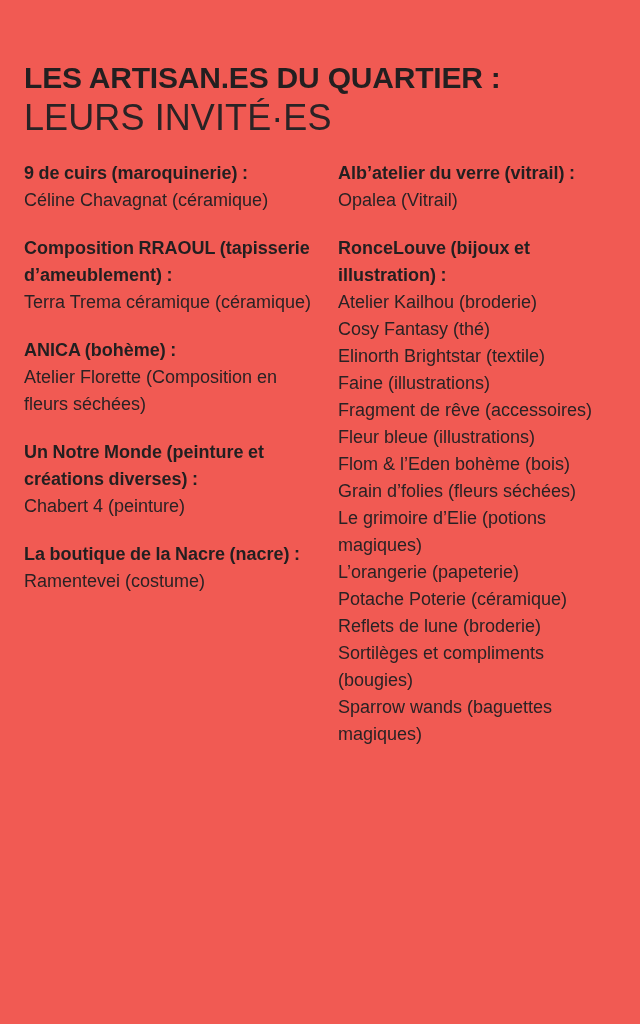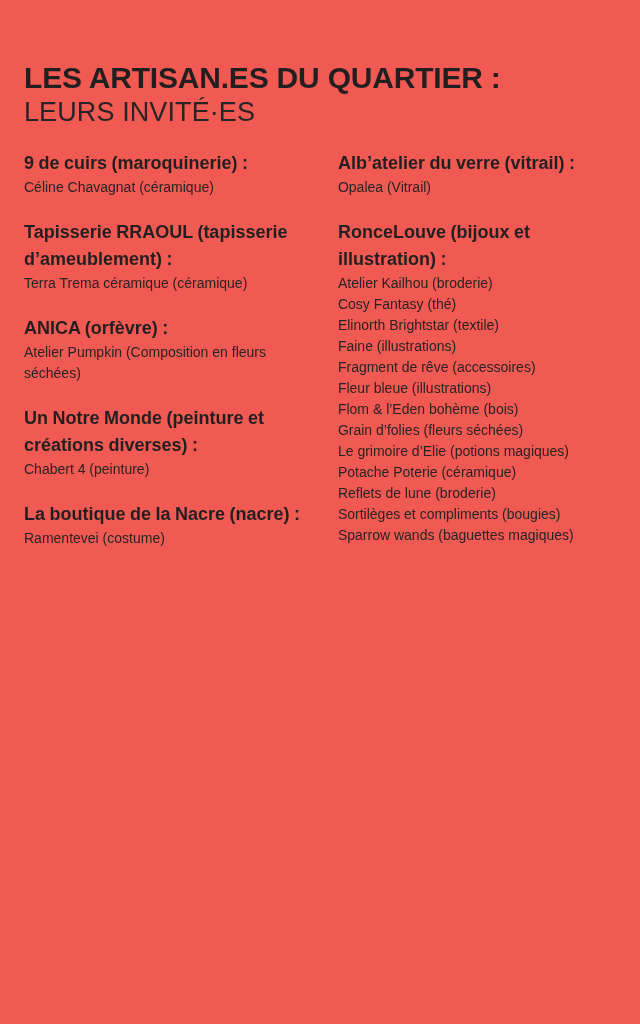--- a/index.html
+++ b/index.html
@@ -31,21 +31,21 @@
   }
   .title {
     font-size: 30px;
     font-weight: 700;
     letter-spacing: -0.2px;
     line-height: 1.08;
     margin: 0 0 4px 0;
     color: #231F20;
   }
   .subtitle {
-    font-size: 27px;
+    font-size: 36px;
     font-weight: 300;
     letter-spacing: 0.1px;
     line-height: 1.1;
     margin: 0;
     color: #2A2325;
   }
 
   
   .columns {
     display: flex;
@@ -78,21 +78,21 @@
     color: #231F20;
     word-spacing: -0.5px;
   }
 
   .entry-list {
     list-style: none;
     margin: 0;
     padding: 0;
   }
   .entry {
-    font-size: 14px;
+    font-size: 18px;
     font-weight: 400;
     line-height: 1.50;
     margin: 0;
     color: #2A2224;
   }
 </style>
 </head>
 <body style="background: rgb(241, 90, 83); color: rgb(35, 31, 32);">
 
 <div class="poster">
@@ -104,29 +104,29 @@
 
   <div class="columns">
     <div class="col col-left">
         <div class="group">
           <p class="group-heading">9 de cuirs (maroquinerie) :</p>
           <ul class="entry-list">
             <li class="entry">Céline Chavagnat (céramique)</li>
           </ul>
         </div>
         <div class="group">
-          <p class="group-heading">Tapisserie RRAOUL (tapisserie d’ameublement) :</p>
+          <p class="group-heading">Composition RRAOUL (tapisserie d’ameublement) :</p>
           <ul class="entry-list">
             <li class="entry">Terra Trema céramique (céramique)</li>
           </ul>
         </div>
         <div class="group">
-          <p class="group-heading">ANICA (orfèvre) :</p>
+          <p class="group-heading">ANICA (bohème) :</p>
           <ul class="entry-list">
-            <li class="entry">Atelier Pumpkin (Composition en fleurs séchées)</li>
+            <li class="entry">Atelier Florette (Composition en fleurs séchées)</li>
           </ul>
         </div>
         <div class="group">
           <p class="group-heading">Un Notre Monde (peinture et créations diverses) :</p>
           <ul class="entry-list">
             <li class="entry">Chabert 4 (peinture)</li>
           </ul>
         </div>
         <div class="group">
           <p class="group-heading">La boutique de la Nacre (nacre) :</p>
@@ -147,20 +147,21 @@
           <ul class="entry-list">
             <li class="entry">Atelier Kailhou (broderie)</li>
             <li class="entry">Cosy Fantasy (thé)</li>
             <li class="entry">Elinorth Brightstar (textile)</li>
             <li class="entry">Faine (illustrations)</li>
             <li class="entry">Fragment de rêve (accessoires)</li>
             <li class="entry">Fleur bleue (illustrations)</li>
             <li class="entry">Flom &amp; l’Eden bohème (bois)</li>
             <li class="entry">Grain d’folies (fleurs séchées)</li>
             <li class="entry">Le grimoire d’Elie (potions magiques)</li>
+            <li class="entry">L’orangerie (papeterie)</li>
             <li class="entry">Potache Poterie (céramique)</li>
             <li class="entry">Reflets de lune (broderie)</li>
             <li class="entry">Sortilèges et compliments (bougies)</li>
             <li class="entry">Sparrow wands (baguettes magiques)</li>
           </ul>
         </div>
       </div>
   </div>
 
 </div>

